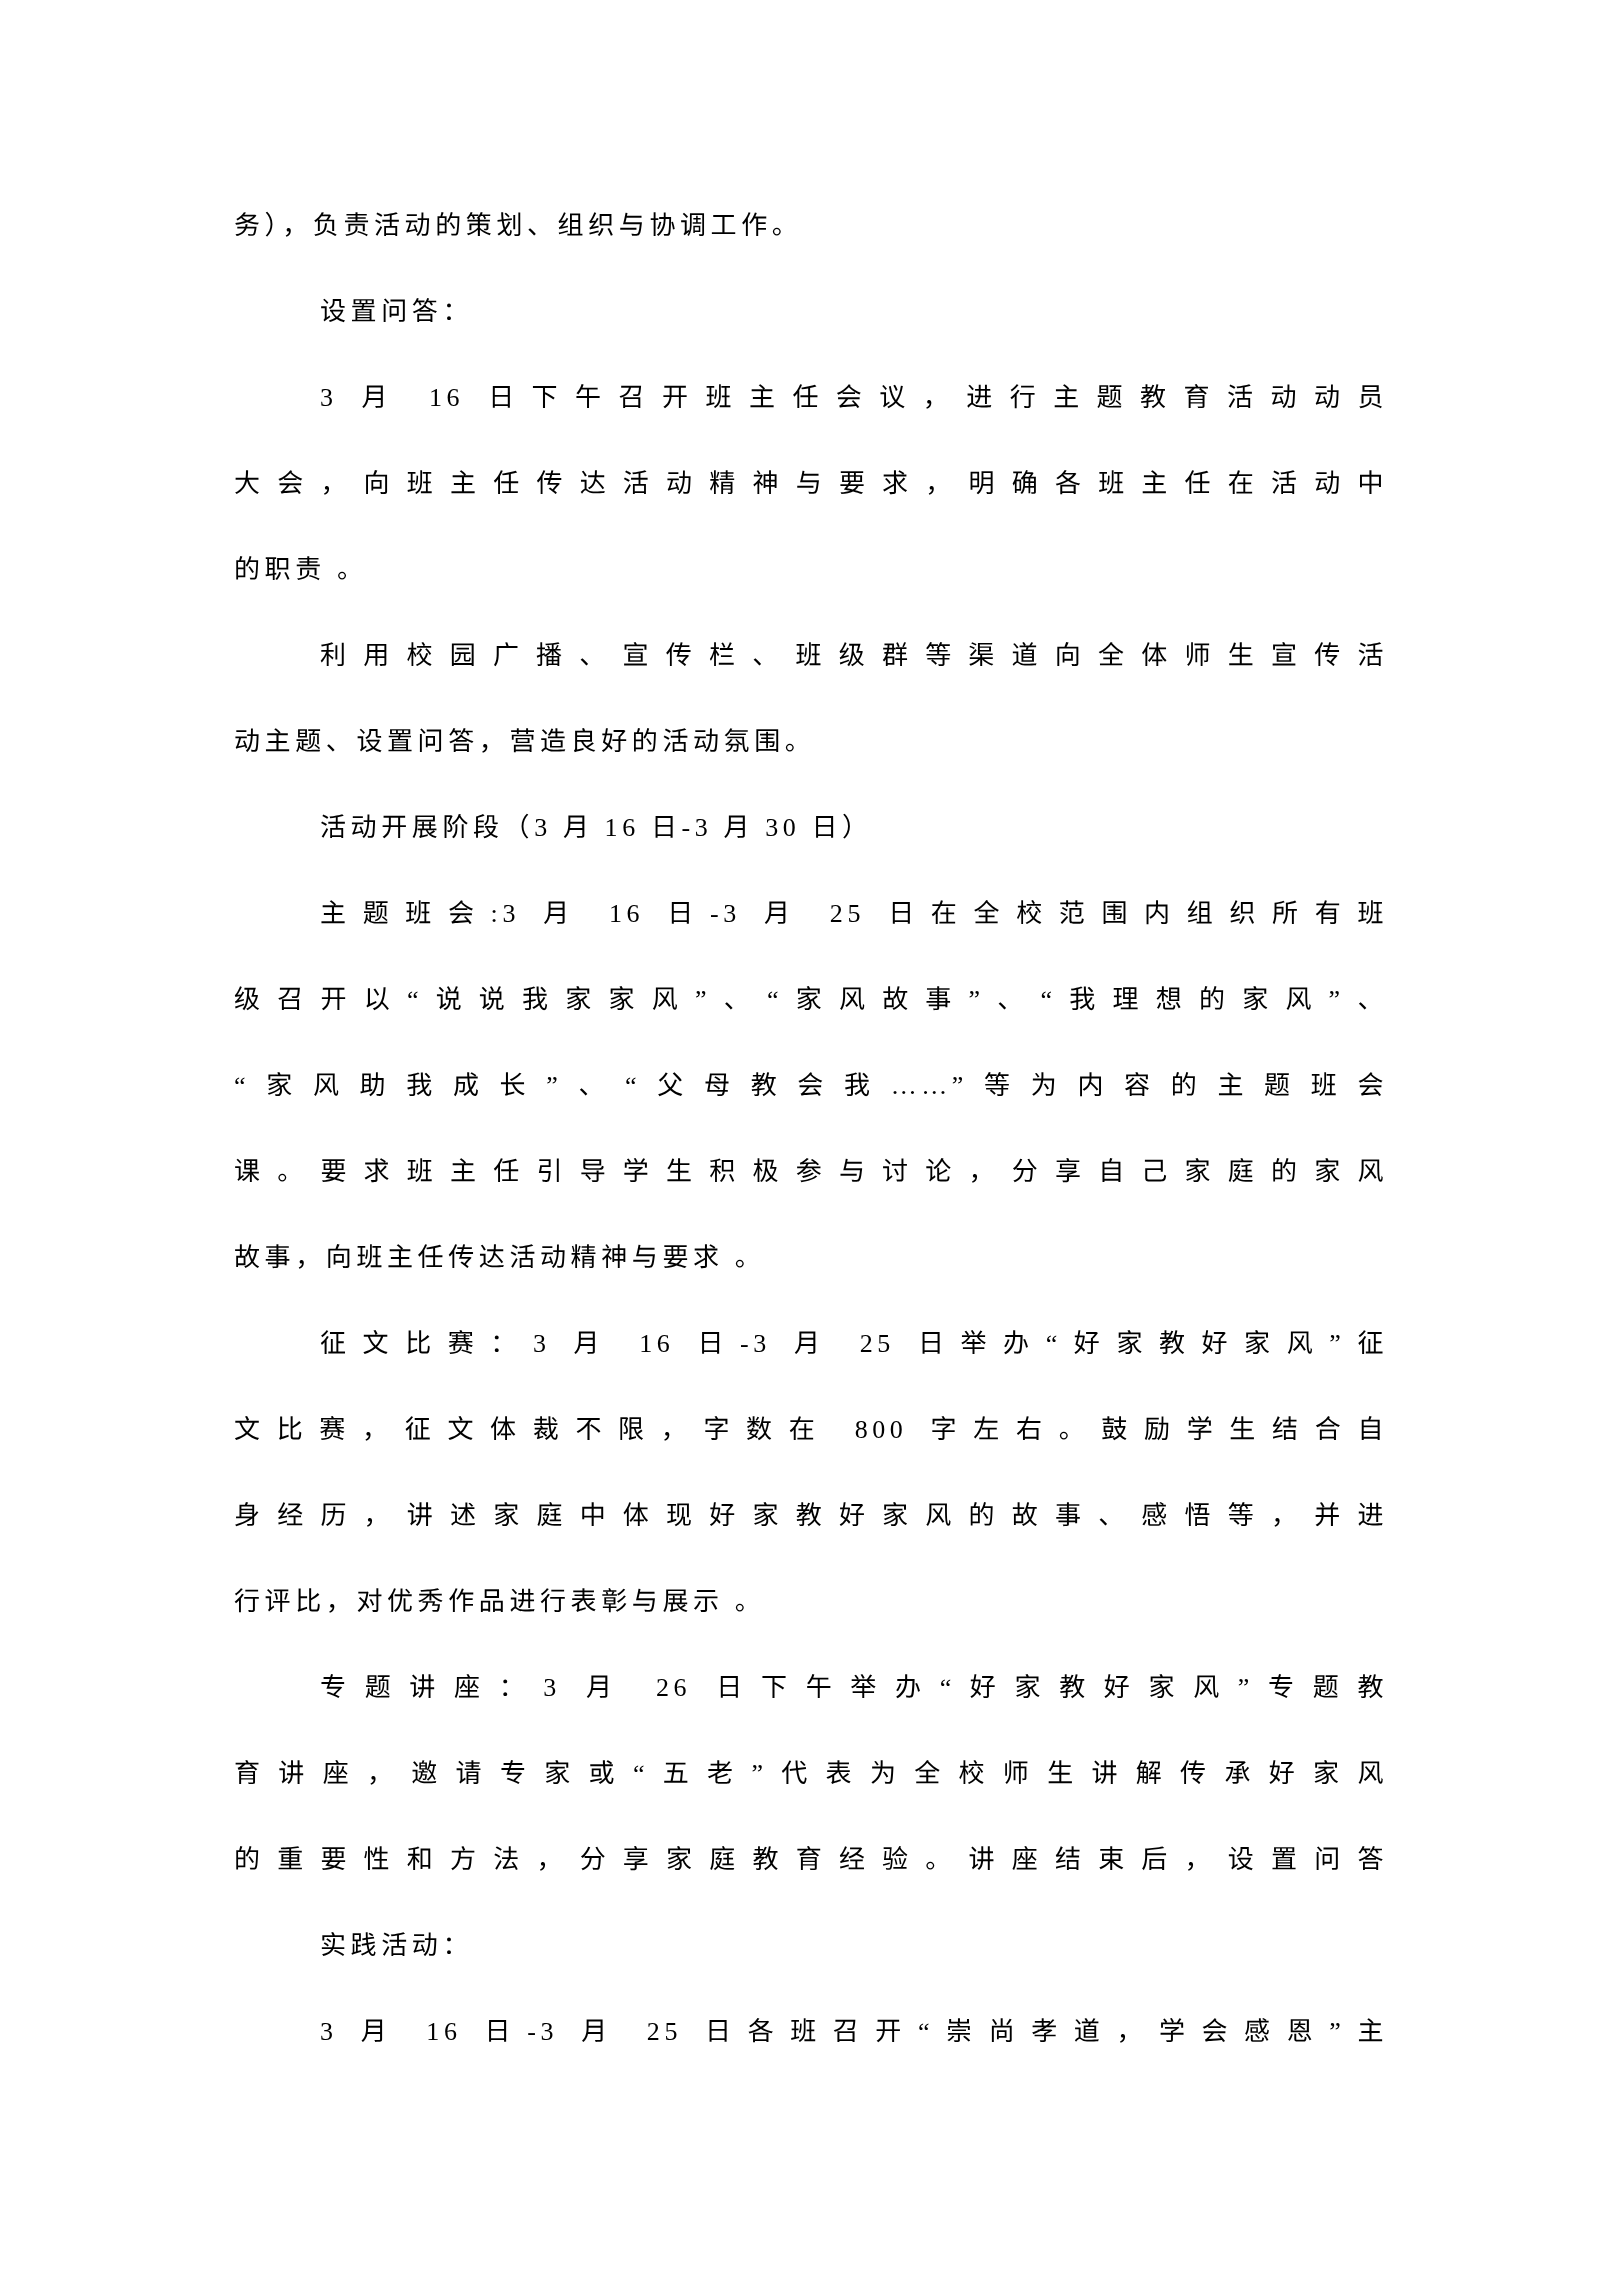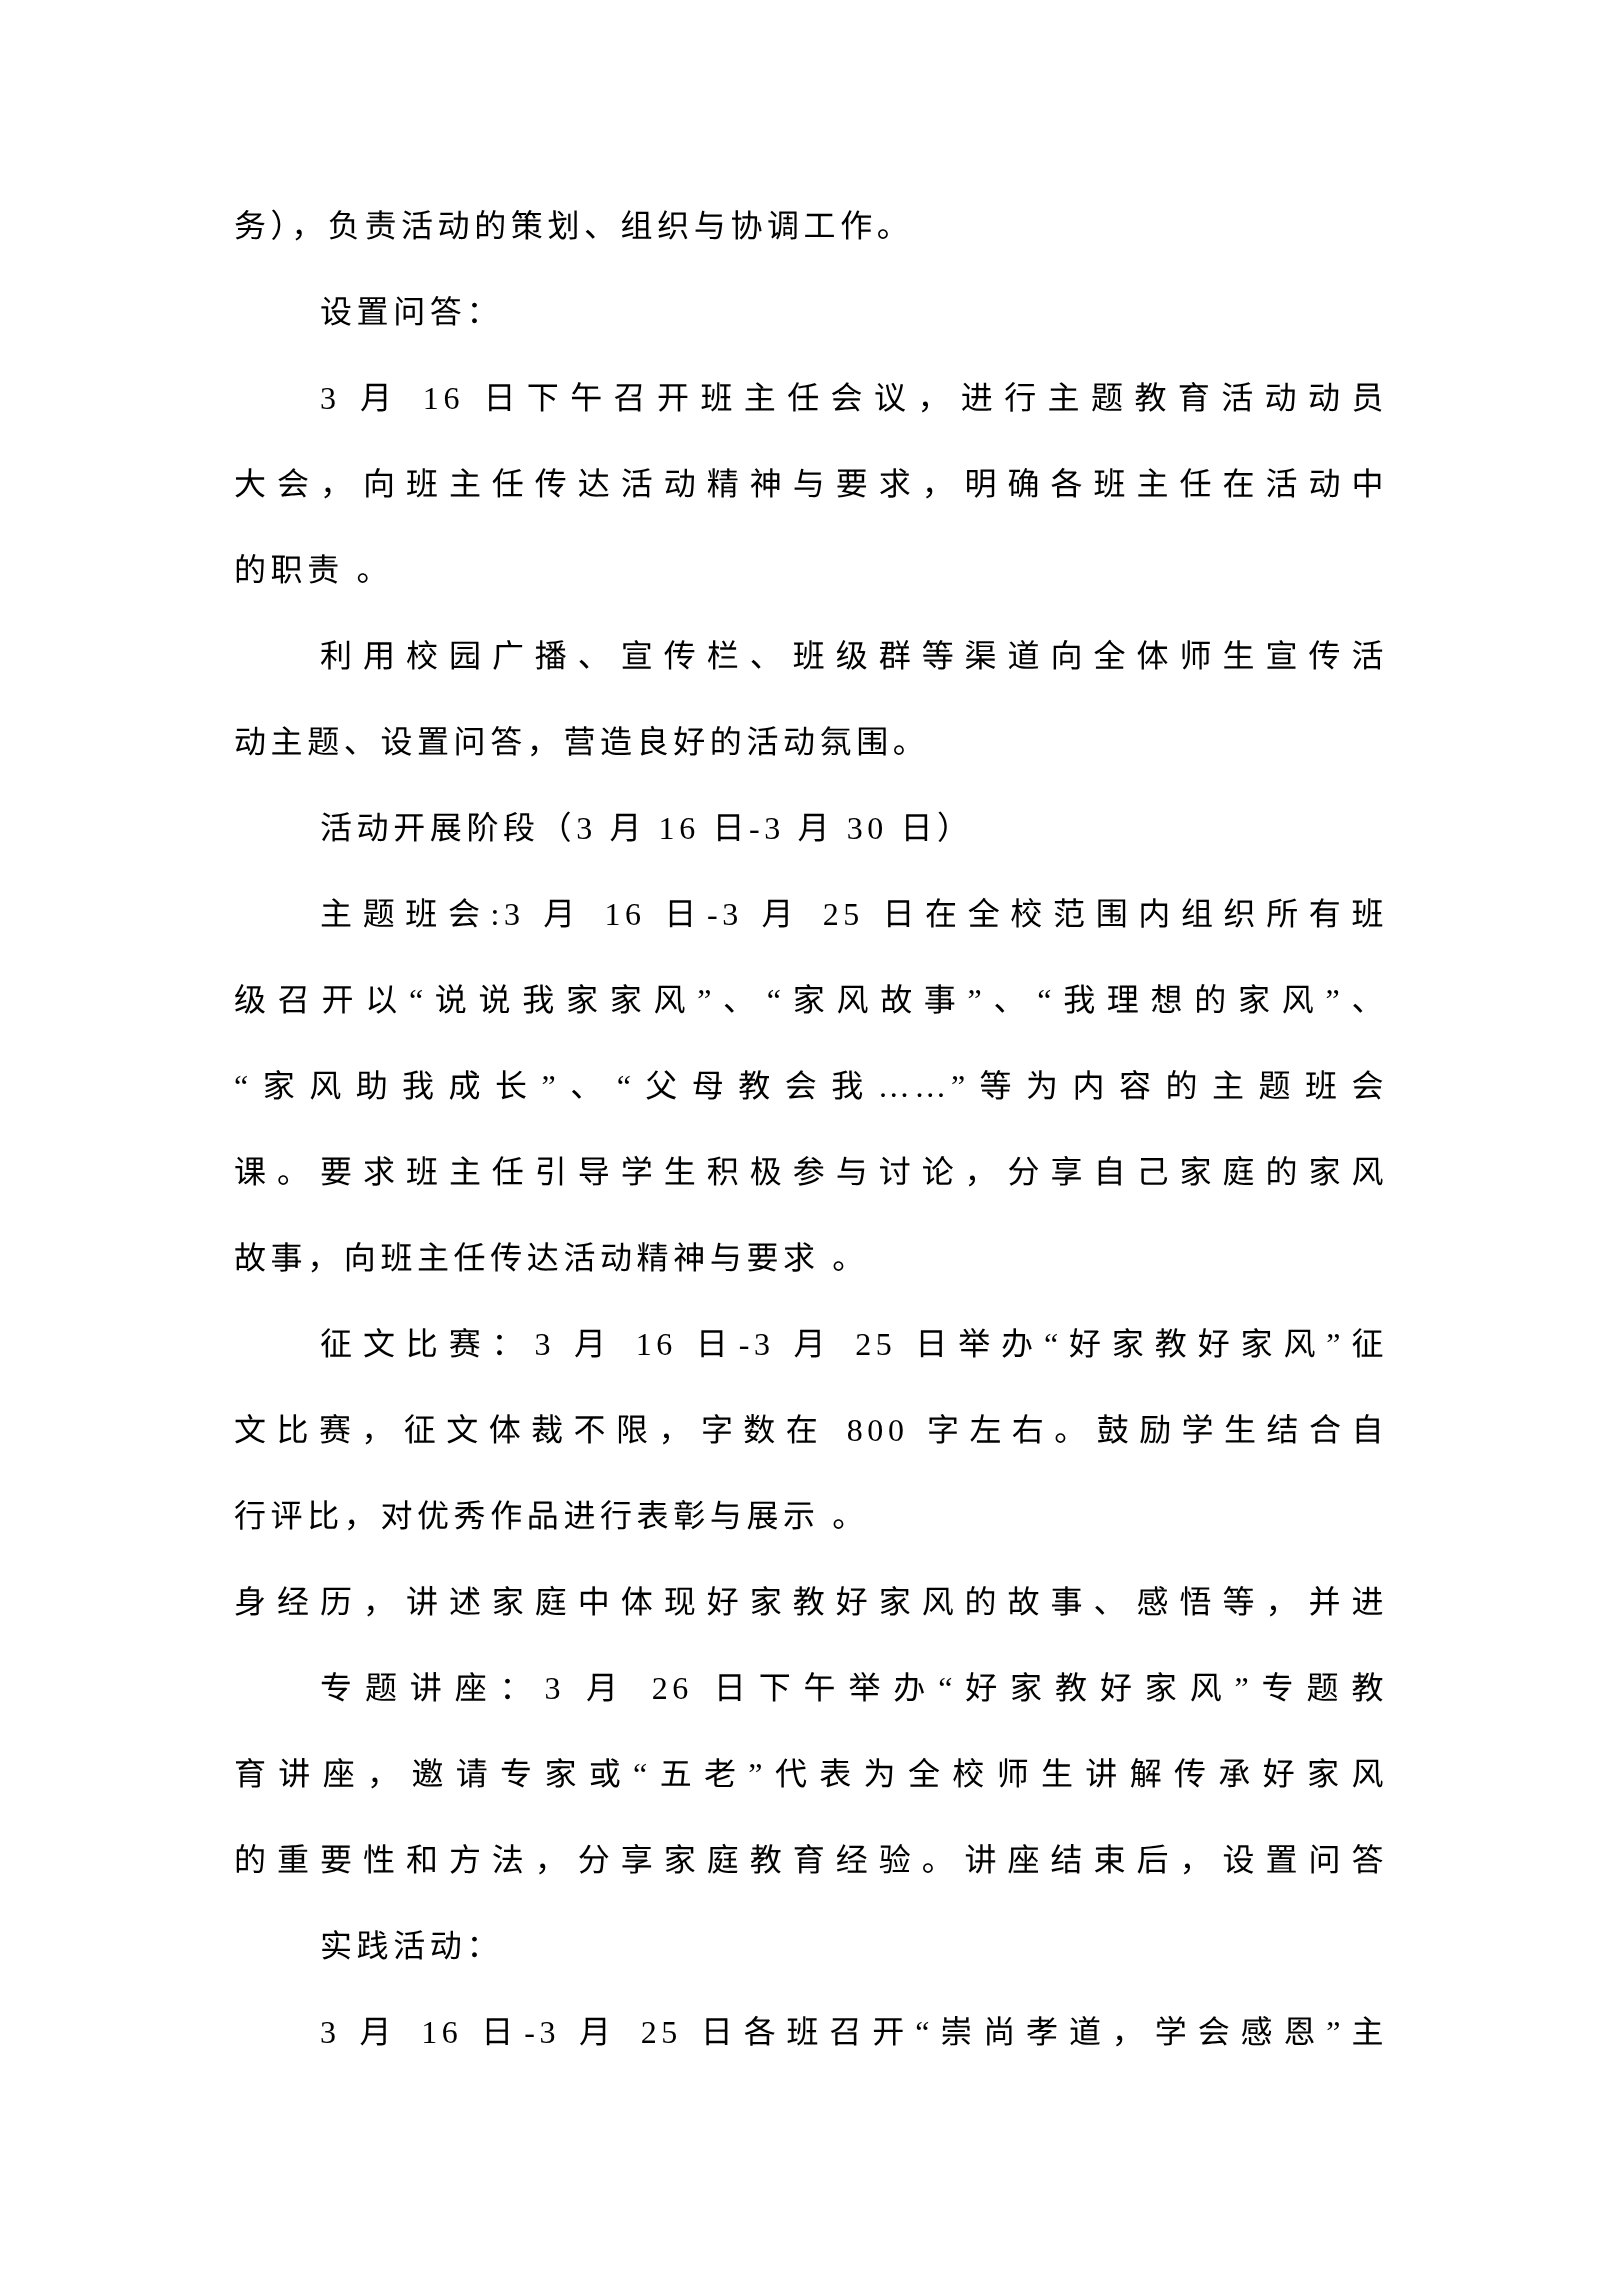--- a/index.html
+++ b/index.html
@@ -13,21 +13,21 @@
     height: 2295px;
     background: #ffffff;
     overflow: hidden;
     font-family: "Liberation Serif", serif;
   }
   .body-text {
     position: absolute;
     left: 234px;
     top: 183px;
     width: 1154px;
-    font-size: 32px;
+    font-size: 26px;
     line-height: 86px;
     letter-spacing: 4.6px;
     color: #000000;
     text-justify: inter-character;
   }
   .line {
     white-space: nowrap;
     height: 86px;
     text-align: left;
   }
@@ -52,22 +52,22 @@
       <div class="line indent stretch">利用校园广播、宣传栏、班级群等渠道向全体师生宣传活</div>
       <div class="line">动主题、设置问答，营造良好的活动氛围。</div>
       <div class="line indent">活动开展阶段（3 月 16 日-3 月 30 日）</div>
       <div class="line indent stretch">主题班会:3 月 16 日-3 月 25 日在全校范围内组织所有班</div>
       <div class="line stretch">级召开以“说说我家家风”、“家风故事”、“我理想的家风”、</div>
       <div class="line stretch">“家风助我成长”、“父母教会我……”等为内容的主题班会</div>
       <div class="line stretch">课。要求班主任引导学生积极参与讨论，分享自己家庭的家风</div>
       <div class="line">故事，向班主任传达活动精神与要求 。</div>
       <div class="line indent stretch">征文比赛：3 月 16 日-3 月 25 日举办“好家教好家风”征</div>
       <div class="line stretch">文比赛，征文体裁不限，字数在 800 字左右。鼓励学生结合自</div>
+      <div class="line stretch">身经历，讲述家庭中体现好家教好家风的故事、感悟等，并进</div>
       <div class="line">行评比，对优秀作品进行表彰与展示 。</div>
-      <div class="line stretch">身经历，讲述家庭中体现好家教好家风的故事、感悟等，并进</div>
       <div class="line indent stretch">专题讲座：3 月 26 日下午举办“好家教好家风”专题教</div>
       <div class="line stretch">育讲座，邀请专家或“五老”代表为全校师生讲解传承好家风</div>
       <div class="line stretch">的重要性和方法，分享家庭教育经验。讲座结束后，设置问答</div>
       <div class="line indent">实践活动：</div>
       <div class="line indent stretch">3 月 16 日-3 月 25 日各班召开“崇尚孝道，学会感恩”主</div>
     </div>
 </div>
 
 
 </body></html>

